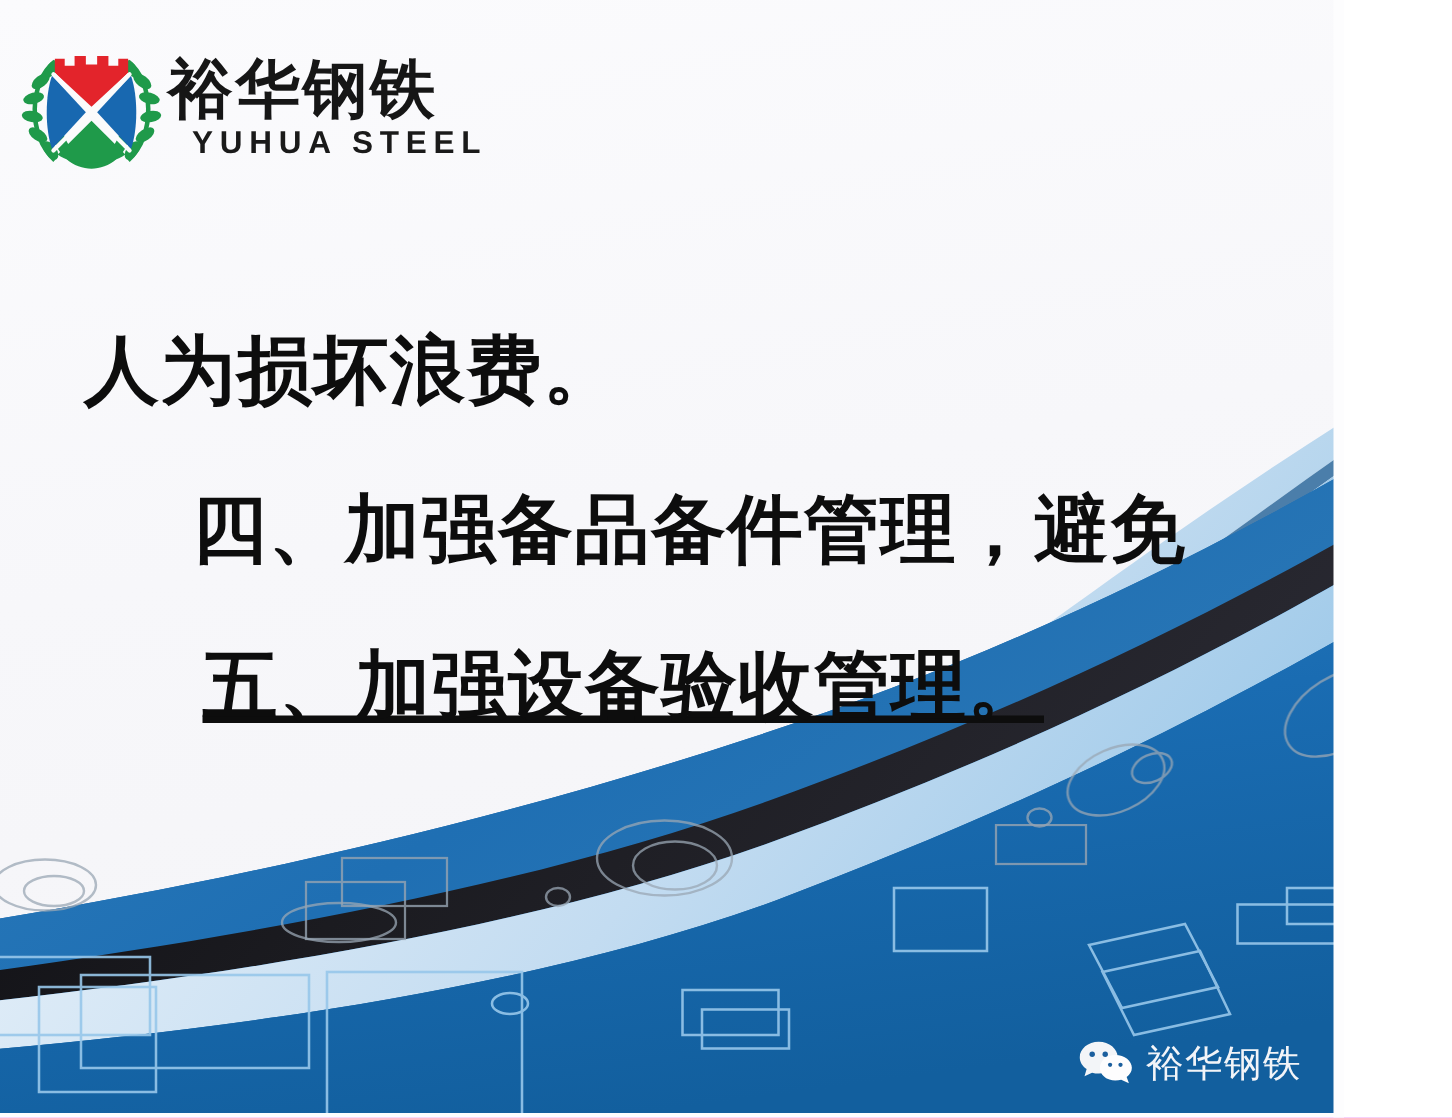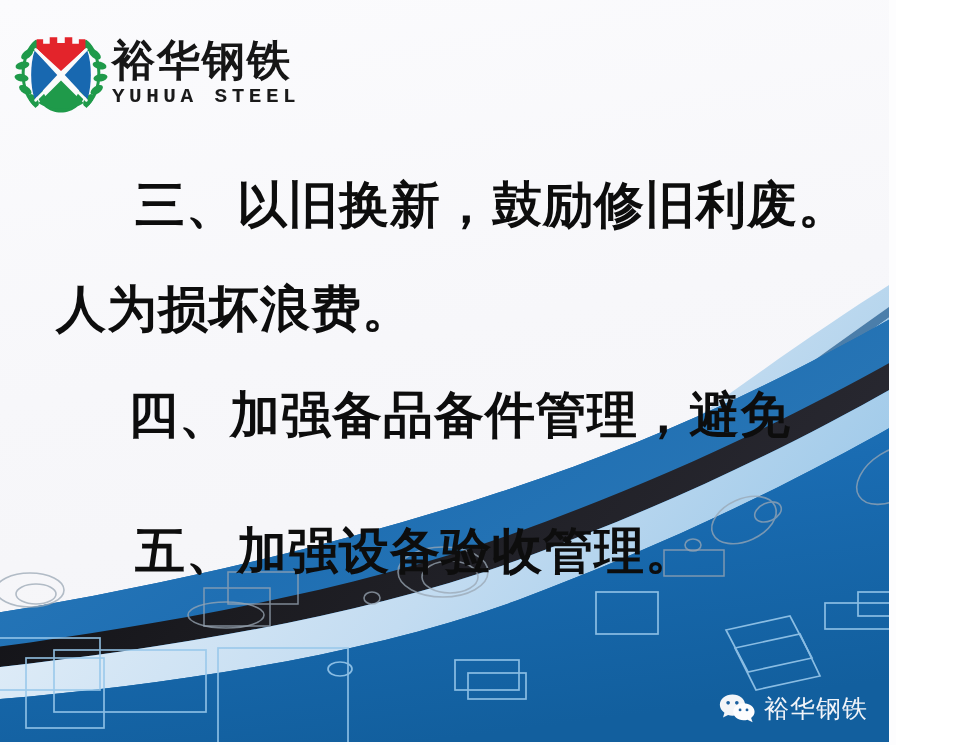--- a/index.html
+++ b/index.html
@@ -62,27 +62,27 @@
   }
   .logo-cn {
     font-family: "DejaVu Sans", "Liberation Sans", sans-serif;
     font-size: 43px;
     font-weight: bold;
     letter-spacing: 2px;
     color: #161616;
     line-height: 1.05;
   }
   .logo-en {
-    font-family: Liberation Mono, monospace;
+    font-family: Liberation Sans, sans-serif;
     font-size: 21px;
     font-weight: bold;
     letter-spacing: 4.5px;
     color: #1a1a1a;
     margin-top: 1px;
-    margin-left: 0;
+    margin-left: 16px;
   }
   
   .body-text {
     position: absolute;
     left: 0;
     top: 168px;
     width: 968px;
     z-index: 40;
   }
   .tline {
@@ -90,21 +90,21 @@
     font-weight: bold;
     font-size: 50px;
     color: #0d0d0d;
     letter-spacing: 1px;
     white-space: nowrap;
     line-height: 1;
   }
   .tline.l1 { margin-left: 135px; margin-top: 12px; }
   .tline.l2 { margin-left: 128px; margin-top: 56px; }
   .tline.l3 { margin-left: 56px;  margin-top: 54px; }
-  .tline.l4 { margin-left: 135px; margin-top: 86px; }
+  .tline.l4 { margin-left: 135px; margin-top: 54px; text-decoration: underline; }
 
   
   .wechat-mark {
     position: absolute;
     right: 28px;
     bottom: 22px;
     display: flex;
     align-items: center;
     z-index: 50;
   }
@@ -281,21 +281,20 @@
         <path d="M 23,79 L 50,52 L 77,79"></path>
       </g>
     </svg>
     <div class="logo-text">
       <div class="logo-cn">裕华钢铁</div>
       <div class="logo-en">YUHUA STEEL</div>
     </div>
   </div>
 
   <div class="body-text">
-    <div class="tline l1">三、以旧换新，鼓励修旧利废。</div>
     <div class="tline l3">人为损坏浪费。</div>
     <div class="tline l2">四、加强备品备件管理，避免</div>
     <div class="tline l4">五、加强设备验收管理。</div>
   </div>
 
   <div class="wechat-mark">
     <svg class="wechat-icon" viewBox="0 0 48 38">
 
       <path d="M 17,2 C 8,2 1,8 1,15 C 1,19 3.2,22.6 6.8,25
                L 5,31 L 11.4,28 C 13.2,28.5 15,28.8 17,28.8

